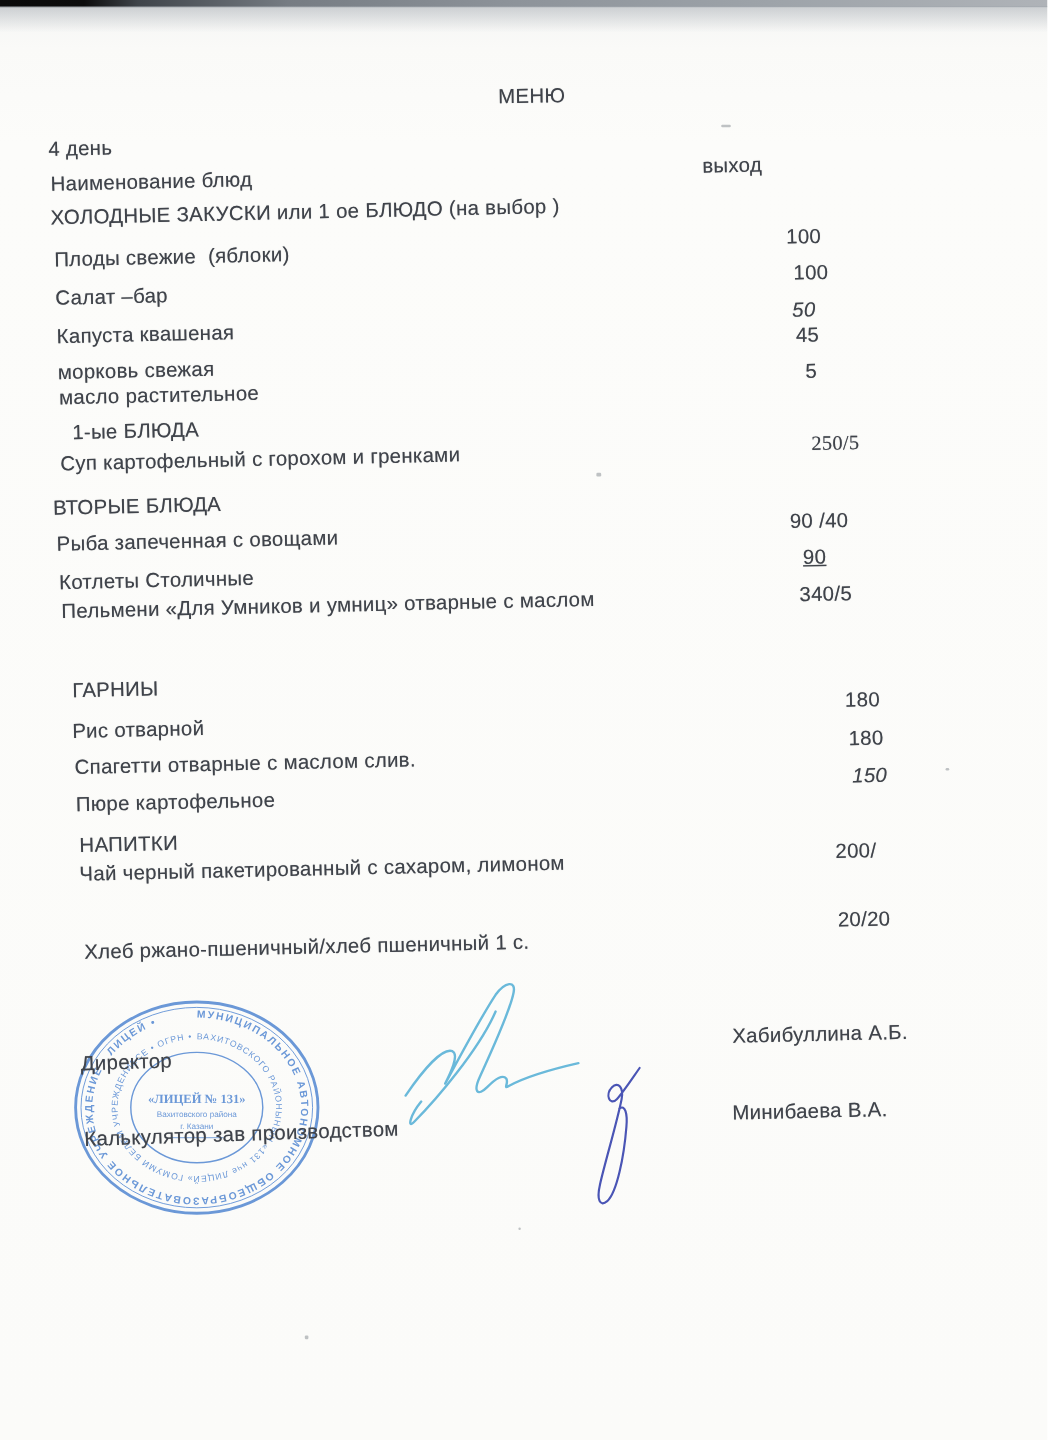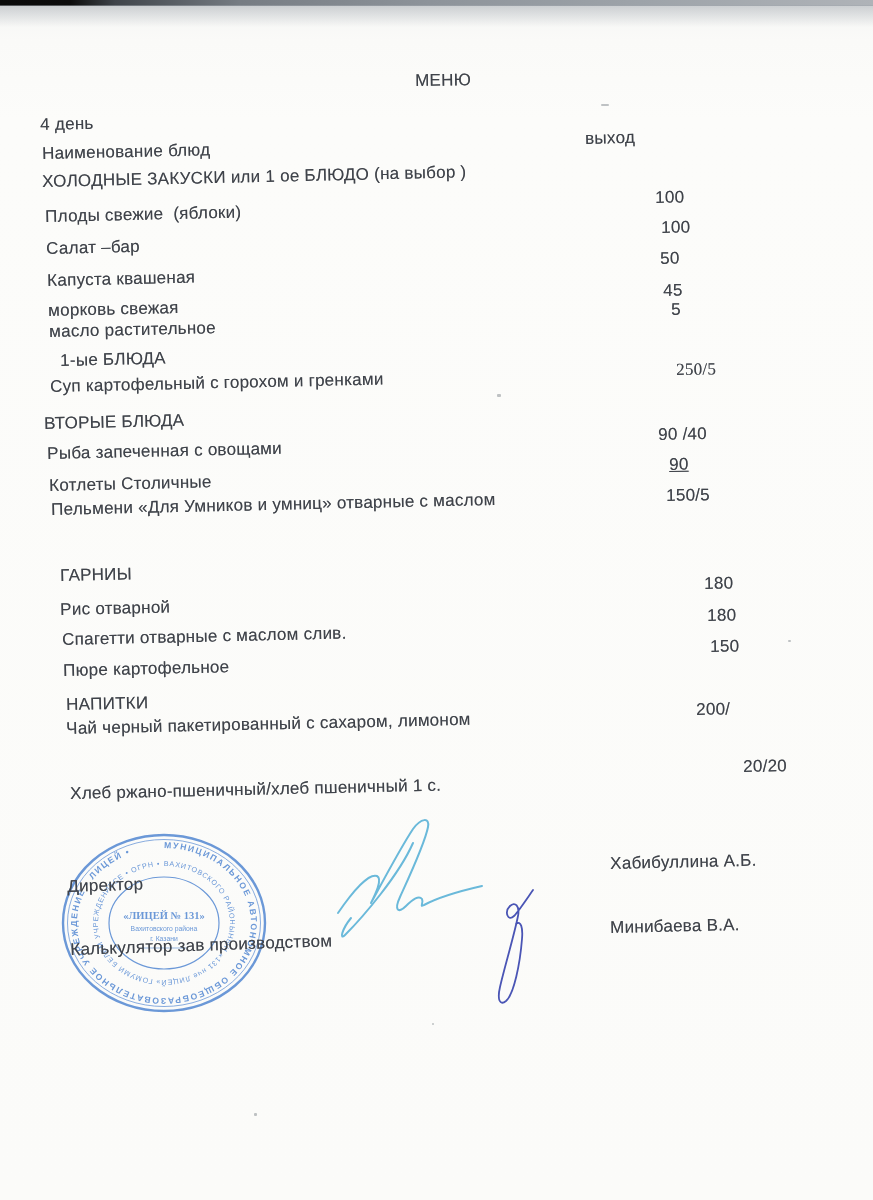--- a/index.html
+++ b/index.html
@@ -64,32 +64,32 @@
   <div class="line" style="left:60px;top:566px;">ГАРНИЫ</div>
   <div class="line" style="left:60px;top:600px;">Рис отварной</div>
   <div class="line" style="left:62px;top:630px;">Спагетти отварные с маслом слив.</div>
   <div class="line" style="left:63px;top:661px;">Пюре картофельное</div>
   <div class="line" style="left:66px;top:695px;">НАПИТКИ</div>
   <div class="line" style="left:66px;top:719px;">Чай черный пакетированный с сахаром, лимоном</div>
   <div class="line" style="left:70px;top:784px;">Хлеб ржано-пшеничный/хлеб пшеничный 1 с.</div>
 
   <div class="line num" style="left:655px;top:188px;">100</div>
   <div class="line num" style="left:661px;top:218px;">100</div>
-  <div class="line num" style="left:660px;top:249px;">50</div>
-  <div class="line num" style="left:663px;top:281px;text-align:center;">45</div>
+  <div class="line num" style="left:660px;top:249px;font-style:italic;">50</div>
+  <div class="line num" style="left:663px;top:270px;text-align:center;">45</div>
   <div class="line num" style="left:671px;top:300px;">5</div>
   <div class="line num" style="left:676px;top:360px;font-family:Liberation Serif, serif;">250/5</div>
   <div class="line num" style="left:658px;top:425px;">90 /40</div>
   <div class="line num" style="left:669px;top:455px;text-decoration:underline;">90</div>
-  <div class="line num" style="left:666px;top:486px;">150/5</div>
+  <div class="line num" style="left:666px;top:486px;">340/5</div>
   <div class="line num" style="left:704px;top:574px;">180</div>
   <div class="line num" style="left:707px;top:606px;">180</div>
-  <div class="line num" style="left:710px;top:637px;">150</div>
+  <div class="line num" style="left:710px;top:637px;font-style:italic;">150</div>
   <div class="line num" style="left:696px;top:700px;">200/</div>
-  <div class="line num" style="left:743px;top:757px;">20/20</div>
+  <div class="line num" style="left:698px;top:757px;">20/20</div>
 
   <svg class="stamp-svg" style="left:58px;top:832px;" width="214" height="184" viewBox="0 0 214 184">
     <g fill="none" stroke="#5287d2">
       <ellipse cx="106" cy="91" rx="101" ry="88" stroke-width="2.4"></ellipse>
       <ellipse cx="106" cy="91" rx="96.5" ry="83.5" stroke-width="0.8"></ellipse>
       <ellipse cx="106" cy="91" rx="55" ry="46" stroke-width="1.2"></ellipse>
     </g>
     <defs>
       <path id="arcOuter" d="M 106 16 a 87 75 0 1 1 -0.05 0"></path>
       <path id="arcMid" d="M 106 34 a 66 57 0 1 1 -0.05 0"></path>

